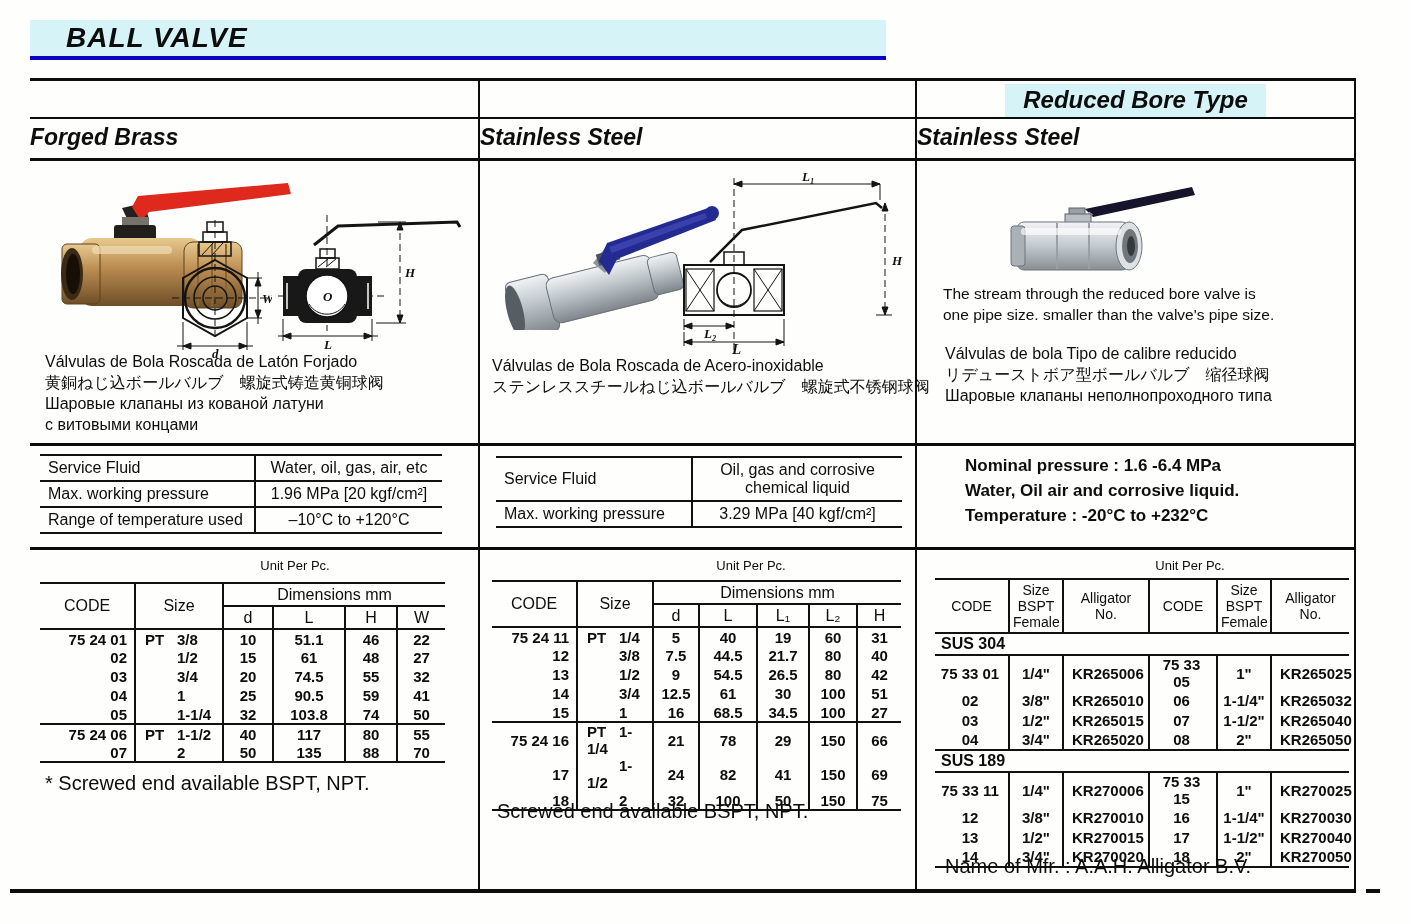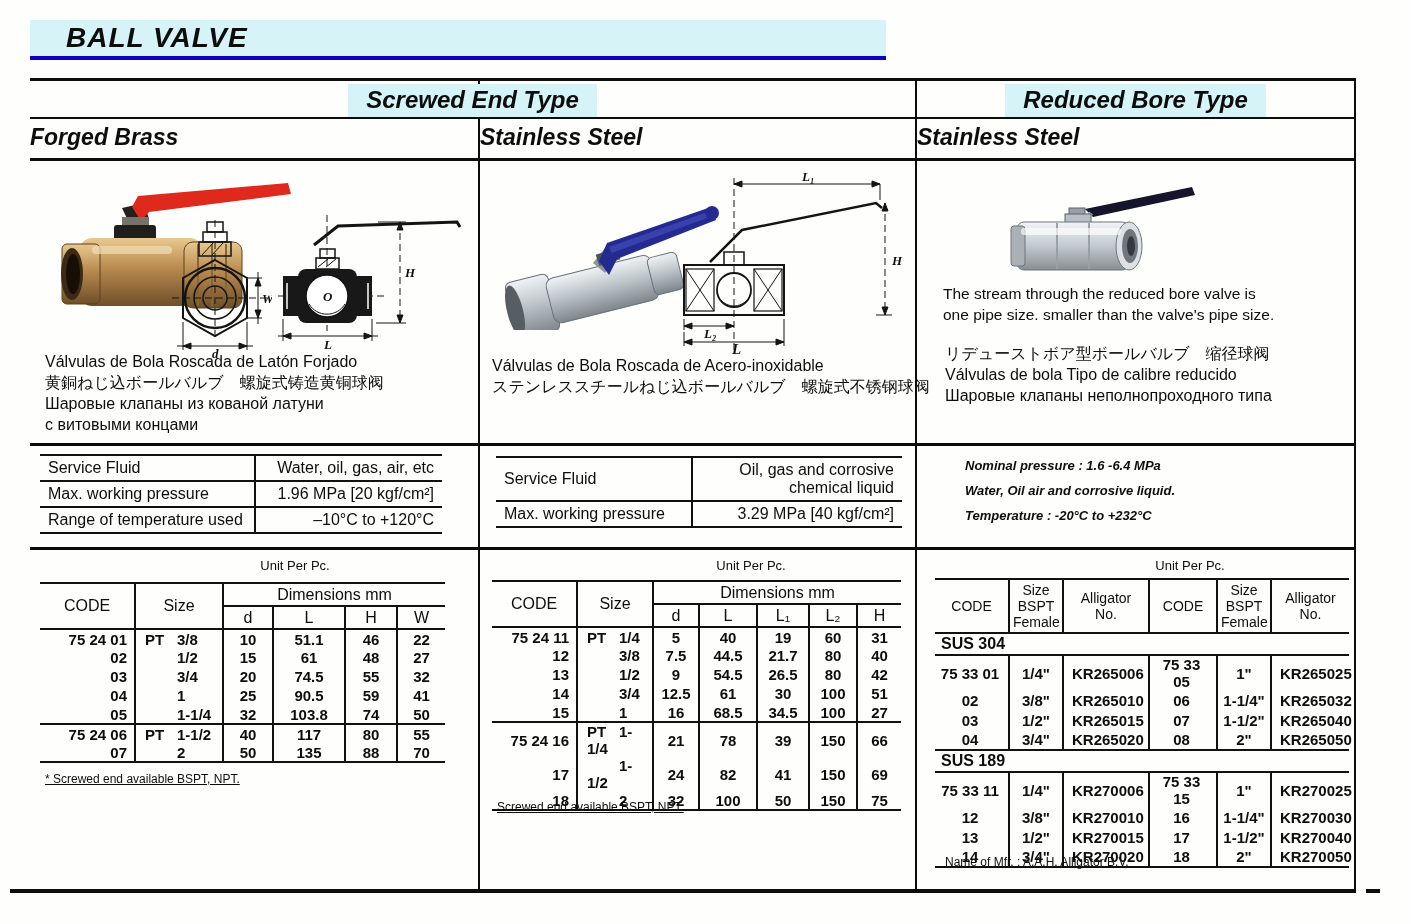--- a/index.html
+++ b/index.html
@@ -20,23 +20,23 @@
   .hdr-type span { background:#d6f4f8; padding:4px 18px 5px; display:inline-block; }
   .hdr-mat { position:absolute; text-align:left; font:italic 700 23px/1 "Liberation Sans","DejaVu Sans",sans-serif; }
 
   .desc { position:absolute; font-size:16px; line-height:21px; }
   .desc div { white-space:nowrap; }
   .para { position:absolute; font-size:15.5px; line-height:21px; white-space:pre-line; }
 
   
   .spec-table { position:absolute; border-collapse:collapse; table-layout:fixed; }
   .spec-table td { border-top:2px solid #111; border-bottom:2px solid #111; font-size:16px; padding:3px 8px; }
-  .spec-table td.val { border-left:2px solid #111; text-align:right; white-space:pre-line; line-height:18px;margin-left:38px; }
-
-  .spec-lines { position:absolute; font-size:13px; font-weight:700; line-height:25px;font-style:italic; }
+  .spec-table td.val { border-left:2px solid #111; text-align:center; white-space:pre-line; line-height:18px;margin-left:38px; }
+
+  .spec-lines { position:absolute; font-size:17px; font-weight:700; line-height:25px; }
 
   .unit-note { position:absolute; font-size:13px; text-align:center; }
 
   
   .dims-table { position:absolute; border-collapse:collapse; table-layout:fixed; font-size:15px; text-align:center; }
   .dims-table th, .dims-table td { border-right:2px solid #111; padding:0 3px; height:19px; }
   .dims-table tr > *:last-child { border-right:none; }
   .dims-table thead th { border-top:2px solid #111; border-bottom:2px solid #111; font-weight:400; font-size:16px; height:23px; }
   .dims-table td { font-weight:700; }
   .dims-table td.code { text-align:right; padding-right:7px; }
@@ -48,21 +48,21 @@
   .alg-table { position:absolute; border-collapse:collapse; table-layout:fixed; font-size:15px; text-align:center; }
   .alg-table th, .alg-table td { border-right:2px solid #111; padding:0 3px; }
   .alg-table tr > *:last-child { border-right:none; }
   .alg-table thead th { border-top:2px solid #111; border-bottom:2px solid #111; font-weight:400; font-size:14px; line-height:16px; white-space:pre-line; height:54px; }
   .alg-table td { font-weight:700; height:20px; }
   .alg-table td.c { text-align:center; padding-right:6px; }
   .alg-table td.a { text-align:left; padding-left:8px; }
   .alg-table tr.sec td { text-align:left; font-size:16px; border-bottom:2px solid #111; border-right:none; padding-left:6px; height:22px; }
   .alg-table tr.gend td { border-bottom:2px solid #111; }
 
-  .footnote { position:absolute; font-size:12px;text-decoration:underline; }
+  .footnote { position:absolute; font-size:20px; }
   .svgbox { position:absolute; }
   .dimlbl { font:italic 700 13px "Liberation Serif","DejaVu Serif",serif; fill:#111; }
 </style>
 </head>
 <body>
 
 <div class="page">
 
   <div class="title-strip"></div>
   <div class="page-title">BALL VALVE</div>
@@ -72,21 +72,20 @@
   <div class="hline" style="left:30px;top:117px;width:1326px;height:2px"></div>
   <div class="hline" style="left:30px;top:158px;width:1326px;height:3px"></div>
   <div class="hline" style="left:30px;top:443px;width:1326px;height:3px"></div>
   <div class="hline" style="left:30px;top:547px;width:1326px;height:3px"></div>
   <div class="vline" style="left:478px;top:78px;width:2px;height:813px"></div>
   <div class="vline" style="left:915px;top:78px;width:2px;height:813px"></div>
   <div class="vline" style="left:1354px;top:78px;width:2px;height:813px"></div>
   <div class="hline" style="left:10px;top:889px;width:1346px;height:4px"></div>
   <div class="hline" style="left:1366px;top:889px;width:14px;height:4px"></div>
 
-  <div class="hdr-type" style="left:30px;top:84px;width:885px"><span>Screwed End Type</span></div>
   <div class="hdr-type" style="left:917px;top:84px;width:437px"><span>Reduced Bore Type</span></div>
 
   <div class="hdr-mat" style="left:30px;top:126px;width:448px">Forged Brass</div>
   <div class="hdr-mat" style="left:480px;top:126px;width:435px">Stainless Steel</div>
   <div class="hdr-mat" style="left:917px;top:126px;width:437px">Stainless Steel</div>
 
   <svg class="svgbox" style="left:52px;top:178px" width="245" height="150" viewBox="0 0 245 150">
     <defs>
       <linearGradient id="brass" x1="0" y1="0" x2="0" y2="1">
         <stop offset="0" stop-color="#e8c98f"></stop>
@@ -437,21 +436,21 @@
           <td>68.5</td>
           <td>34.5</td>
           <td>100</td>
           <td>27</td>
         </tr>
       <tr>
           <td class="code">75 24 16</td>
           <td class="size"><span class="pt">PT</span><span>1-1/4</span></td>
           <td>21</td>
           <td>78</td>
-          <td>39</td>
+          <td>29</td>
           <td>150</td>
           <td>66</td>
         </tr>
       <tr>
           <td class="code">17</td>
           <td class="size"><span class="pt"></span><span>1-1/2</span></td>
           <td>24</td>
           <td>82</td>
           <td>41</td>
           <td>150</td>
@@ -491,22 +490,22 @@
     <ellipse cx="144" cy="68" rx="13" ry="24" fill="#dde1e4" stroke="#6d747a"></ellipse>
     <ellipse cx="145" cy="68" rx="8" ry="17" fill="#70777c"></ellipse>
     <ellipse cx="146" cy="68" rx="4" ry="10" fill="#34393d"></ellipse>
     <rect x="36" y="50" width="100" height="7" rx="3" fill="#ffffff" opacity="0.65"></rect>
   </svg>
 
   <div class="para" style="left:943px;top:283px;width:400px">The stream through the reduced bore valve is
 one pipe size. smaller than the valve's pipe size.</div>
 
   <div class="desc" style="left:945px;top:343px">
+    <div>Válvulas de bola  Tipo de calibre reducido</div>
     <div>リデューストボア型ボールバルブ　缩径球阀</div>
-    <div>Válvulas de bola  Tipo de calibre reducido</div>
     <div>Шаровые клапаны  неполнопроходного типа</div>
   </div>
 
   <div class="spec-lines" style="left:965px;top:453px">
     <div>Nominal pressure : 1.6 -6.4 MPa</div>
     <div>Water, Oil air and corrosive liquid.</div>
     <div>Temperature : -20°C to +232°C</div>
   </div>
 
   <div class="unit-note" style="left:1040px;top:558px;width:300px">Unit Per Pc.</div>

